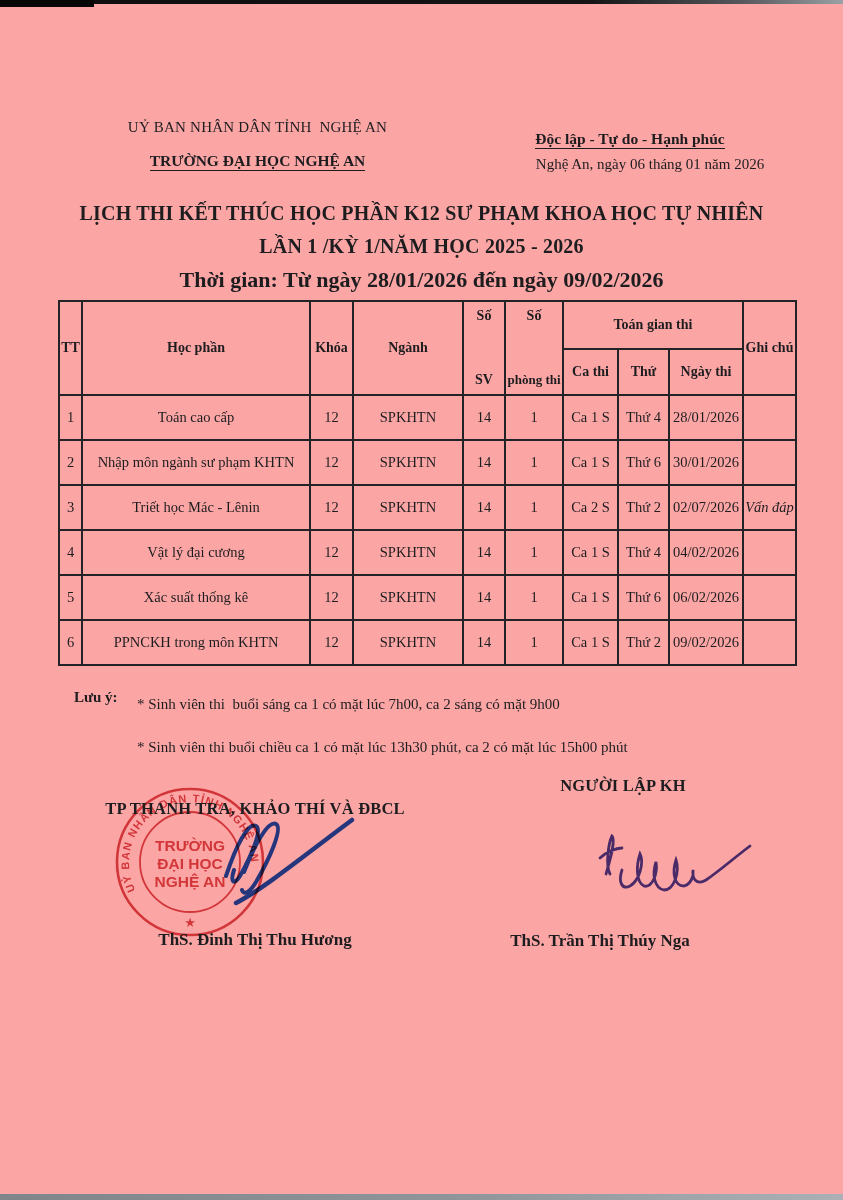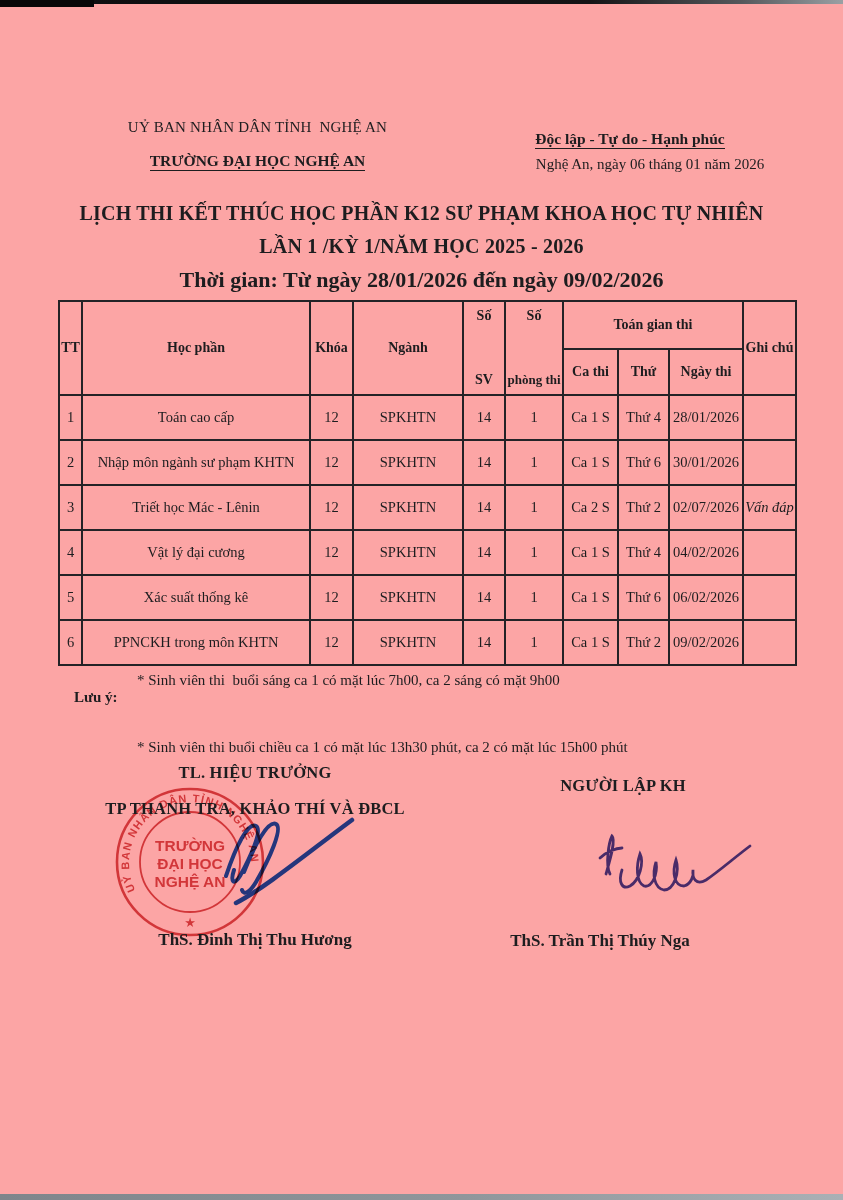--- a/index.html
+++ b/index.html
@@ -172,37 +172,36 @@
         <td>Ca 1 S</td>
         <td>Thứ 2</td>
         <td>09/02/2026</td>
         <td class="note-cell"></td>
       </tr>
     </tbody>
       </table>
   </div>
 
   <div class="abs note b" style="left:74px;top:652px;margin-top:37px;">Lưu ý:</div>
-  <div class="abs note pre" style="left:137px;top:672px;width:640px;">* Sinh viên thi  buổi sáng ca 1 có mặt lúc 7h00, ca 2 sáng có mặt 9h00</div>
+  <div class="abs note pre" style="left:137px;top:696px;width:640px;">* Sinh viên thi  buổi sáng ca 1 có mặt lúc 7h00, ca 2 sáng có mặt 9h00</div>
   <div class="abs note pre" style="left:137px;top:739px;width:640px;">* Sinh viên thi buổi chiều ca 1 có mặt lúc 13h30 phút, ca 2 có mặt lúc 15h00 phút</div>
 
   <svg class="abs stamp-svg z1" style="left:105px;top:777px;" width="170" height="170" viewBox="0 0 170 170">
     <circle cx="85" cy="85" r="73" fill="none" stroke-width="2.6" stroke="#cf3b40"></circle>
     <circle cx="85" cy="85" r="50" fill="none" stroke-width="1.8" stroke="#cf3b40"></circle>
     <path id="ringPath" d="M 33,118 A 61 61 0 1 1 137,118" fill="none"></path>
     <text font-family="Liberation Sans, DejaVu Sans, sans-serif" font-size="11" font-weight="bold" letter-spacing="1.2" fill="#cf3b40">
       <textPath href="#ringPath" startOffset="2%">UỶ BAN NHÂN DÂN TỈNH NGHỆ AN</textPath>
     </text>
     <text x="85" y="74" text-anchor="middle" font-family="Liberation Sans, DejaVu Sans, sans-serif" font-size="15.5" font-weight="bold" fill="#cf3b40">TRƯỜNG</text>
     <text x="85" y="92" text-anchor="middle" font-family="Liberation Sans, DejaVu Sans, sans-serif" font-size="15.5" font-weight="bold" fill="#cf3b40">ĐẠI HỌC</text>
     <text x="85" y="110" text-anchor="middle" font-family="Liberation Sans, DejaVu Sans, sans-serif" font-size="15.5" font-weight="bold" fill="#cf3b40">NGHỆ AN</text>
     <text x="85" y="150" text-anchor="middle" font-size="13" fill="#cf3b40">★</text>
   </svg>
 
-  <div class="abs ctr sig-title z2" style="left:105px;top:763px;width:300px;">TL. HIỆU TRƯỞNG</div>
   <div class="abs ctr sig-title z2" style="left:473px;top:776px;width:300px;">NGƯỜI LẬP KH</div>
   <div class="abs ctr sig-title z2" style="left:60px;top:799px;width:390px;">TP THANH TRA, KHẢO THÍ VÀ ĐBCL</div>
 
   <svg class="abs ink z3" style="left:210px;top:806px;" width="150" height="105" viewBox="0 0 150 105">
     <path d="M 16,70 C 26,40 38,16 46,20 C 53,24 40,52 30,70 C 24,80 20,76 24,64 M 34,66 C 44,40 58,14 66,18 C 73,22 60,52 46,76 C 40,86 34,90 32,84" fill="none" stroke-width="4" stroke-linecap="round" stroke="#2553c0"></path>
     <path d="M 26,97 C 55,82 100,45 142,14" fill="none" stroke-width="4.5" stroke-linecap="round" stroke="#2553c0"></path>
   </svg>
 
   <svg class="abs ink z3" style="left:592px;top:828px;" width="165" height="72" viewBox="0 0 165 72">
     <path d="M 14,46 C 18,32 24,12 20,8 C 17,14 13,36 18,46 M 8,30 C 14,24 24,20 30,20

